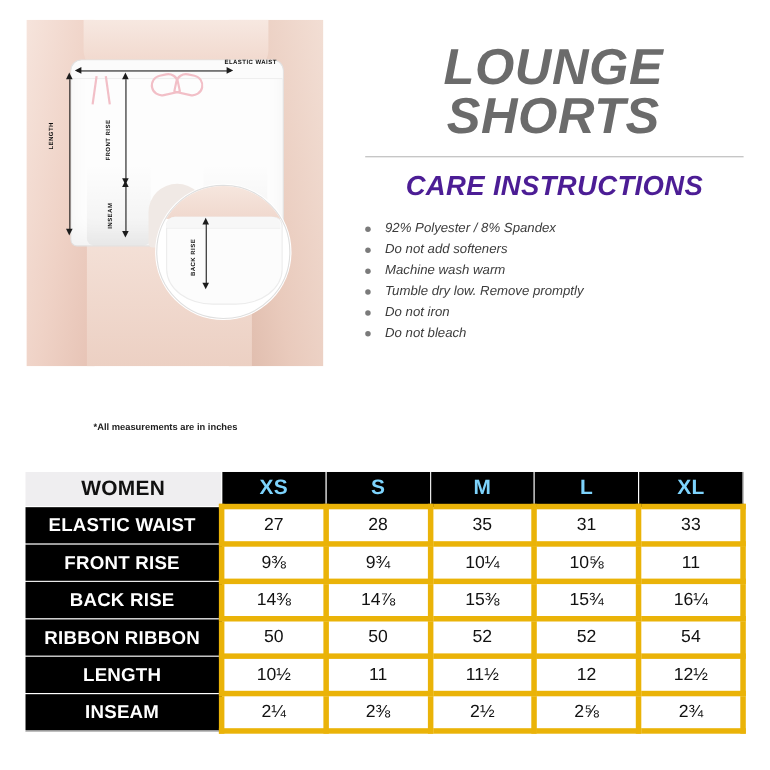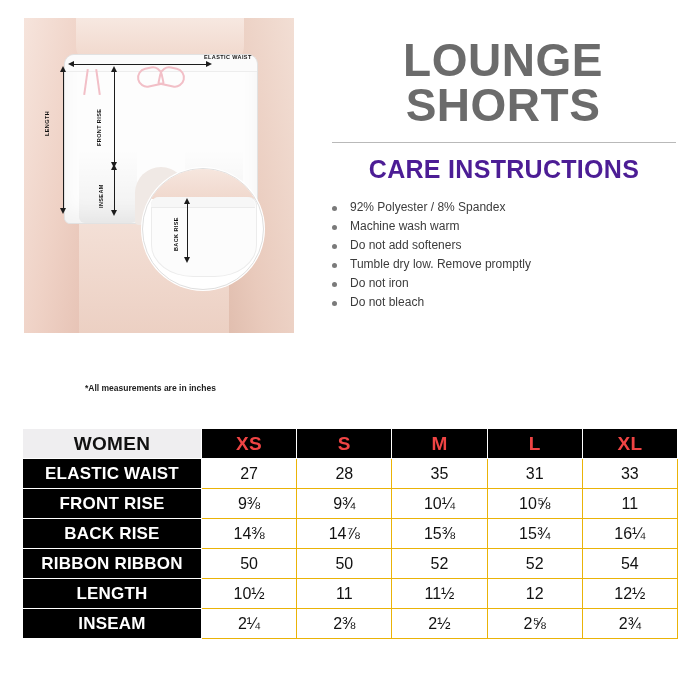--- a/index.html
+++ b/index.html
@@ -202,20 +202,21 @@
     font-size: 8.5px;
     font-weight: bold;
     color: #1d1d1d;
   }
 
   
   .text-col {
     flex: 1;
     padding-left: 14px;
     padding-top: 20px;
+    font-style: italic;
   }
   .title {
     font-size: 46px;
     font-weight: bold;
     color: #6b6b6b;
     line-height: 0.98;
     letter-spacing: 0.5px;
     text-align: center;
     padding-right: 8px;
   }
@@ -268,40 +269,40 @@
   }
   td, th {
     border: 1px solid #ffffff;
     text-align: center;
     font-size: 17px;
     height: 29px;
     padding: 0;
   }
   thead th {
     background: #000000;
-    color: #ef4444;
+    color: #7dd3fc;
     font-weight: bold;
     font-size: 19px;
     letter-spacing: 0.3px;
   }
   thead th.corner {
     background: #efeef0;
     color: #111111;
   }
   tbody td.rowhead {
     background: #000000;
     color: #ffffff;
     font-weight: bold;
     font-size: 17px;
     letter-spacing: 0.2px;
   }
   tbody td.val {
     background: #ffffff;
     color: #111111;
-    border: 1px solid #eab308;
+    border: 5px solid #eab308;
     font-size: 16px;
   }
 </style>
 </head>
 <body>
 
 <div class="page">
 
   <div class="top">
 
@@ -356,22 +357,22 @@
 
     <div class="text-col">
       <div class="title">
         <div>LOUNGE</div>
         <div>SHORTS</div>
       </div>
       <div class="rule"></div>
       <div class="care-title">CARE INSTRUCTIONS</div>
       <ul class="care-list">
         <li><span class="bullet"></span><span>92% Polyester / 8% Spandex</span></li>
+        <li><span class="bullet"></span><span>Do not add softeners</span></li>
         <li><span class="bullet"></span><span>Machine wash warm</span></li>
-        <li><span class="bullet"></span><span>Do not add softeners</span></li>
         <li><span class="bullet"></span><span>Tumble dry low. Remove promptly</span></li>
         <li><span class="bullet"></span><span>Do not iron</span></li>
         <li><span class="bullet"></span><span>Do not bleach</span></li>
       </ul>
     </div>
   </div>
 
   <div class="footnote">*All measurements are in inches</div>
 
   <div class="table-wrap">

